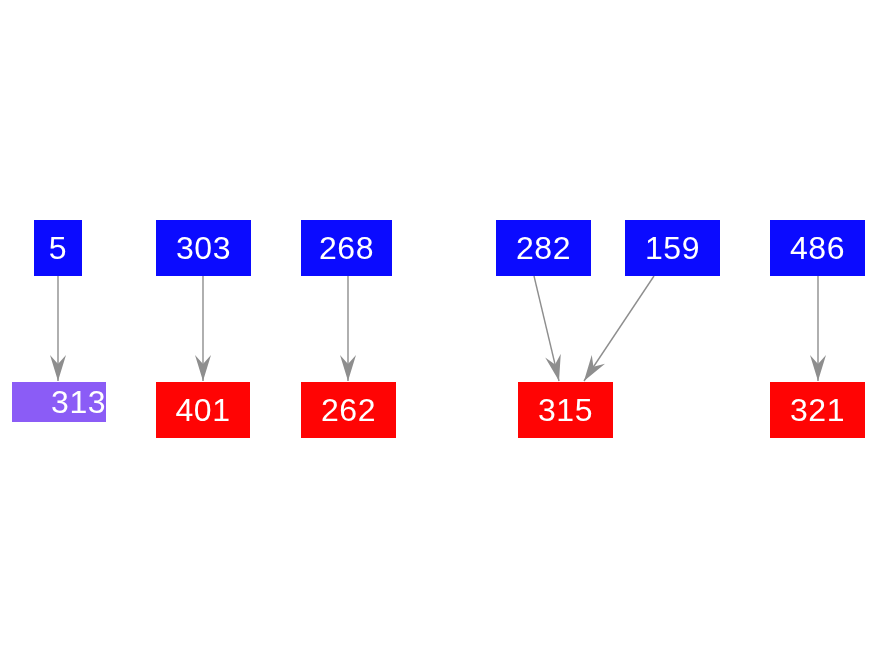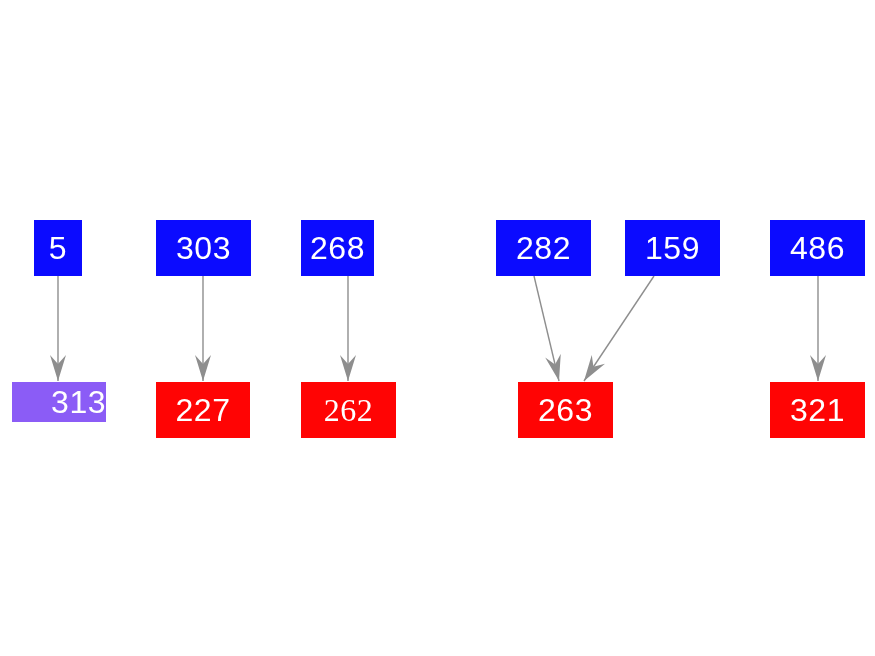--- a/index.html
+++ b/index.html
@@ -62,41 +62,41 @@
         <line x1="818" y1="276" x2="818" y2="381" stroke="#8e8e8e" stroke-width="1.4" marker-end="url(#vee)"></line>
       </g>
   </svg>
   <div class="node-layer">
       <div class="node" style="left: 34px; top: 220px; width: 48px; height: 56px; background: rgb(11, 11, 255);">
         <span style="color: rgb(255, 255, 255);">5</span>
       </div>
       <div class="node" style="left: 156px; top: 220px; width: 95px; height: 56px; background: rgb(11, 11, 255);">
         <span style="color: rgb(255, 255, 255);">303</span>
       </div>
-      <div class="node" style="left: 301px; top: 220px; width: 73px; height: 56px; background: rgb(11, 11, 255);">
+      <div class="node" style="left: 301px; top: 220px; width: 91px; height: 56px; background: rgb(11, 11, 255);">
         <span style="color: rgb(255, 255, 255);">268</span>
       </div>
       <div class="node" style="left: 480px; top: 220px; width: 95px; height: 56px; background: rgb(11, 11, 255); margin-left: 16px;">
         <span style="color: rgb(255, 255, 255);">282</span>
       </div>
       <div class="node" style="left: 625px; top: 220px; width: 95px; height: 56px; background: rgb(11, 11, 255);">
         <span style="color: rgb(255, 255, 255);">159</span>
       </div>
       <div class="node" style="left: 770px; top: 220px; width: 95px; height: 56px; background: rgb(11, 11, 255);">
         <span style="color: rgb(255, 255, 255);">486</span>
       </div>
       <div class="node" style="left: 12px; top: 382px; width: 94px; height: 40px; background: #8b5cf6; justify-content: flex-end;">
         <span style="color: rgb(255, 255, 255);">313</span>
       </div>
       <div class="node" style="left: 156px; top: 382px; width: 94px; height: 56px; background: rgb(255, 4, 4);">
-        <span style="color: rgb(255, 255, 255);">227</span>
+        <span style="color: rgb(255, 255, 255);">401</span>
       </div>
       <div class="node" style="left: 301px; top: 382px; width: 95px; height: 56px; background: rgb(255, 4, 4);">
-        <span style="color: rgb(255, 255, 255); font-family: Liberation Serif, serif;">262</span>
+        <span style="color: rgb(255, 255, 255);">262</span>
       </div>
       <div class="node" style="left: 518px; top: 382px; width: 95px; height: 56px; background: rgb(255, 4, 4);">
-        <span style="color: rgb(255, 255, 255);">263</span>
+        <span style="color: rgb(255, 255, 255);">315</span>
       </div>
       <div class="node" style="left: 770px; top: 382px; width: 95px; height: 56px; background: rgb(255, 4, 4);">
         <span style="color: #ffffff;">321</span>
       </div>
     </div>
 </div>
 
 </body></html>

